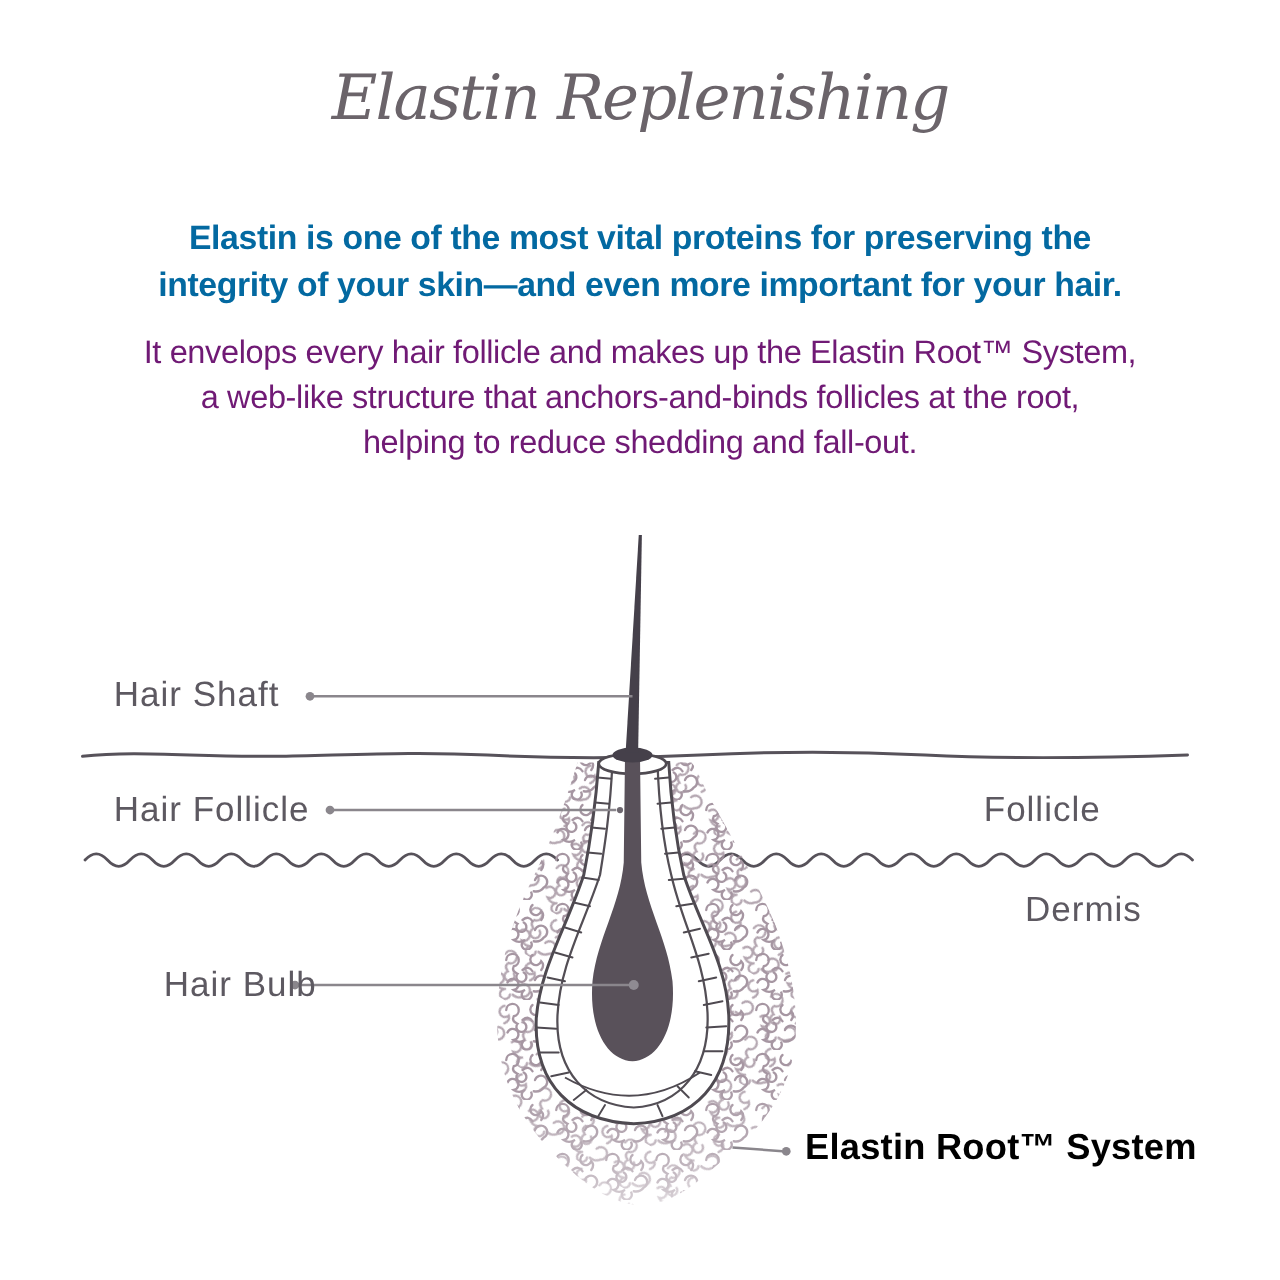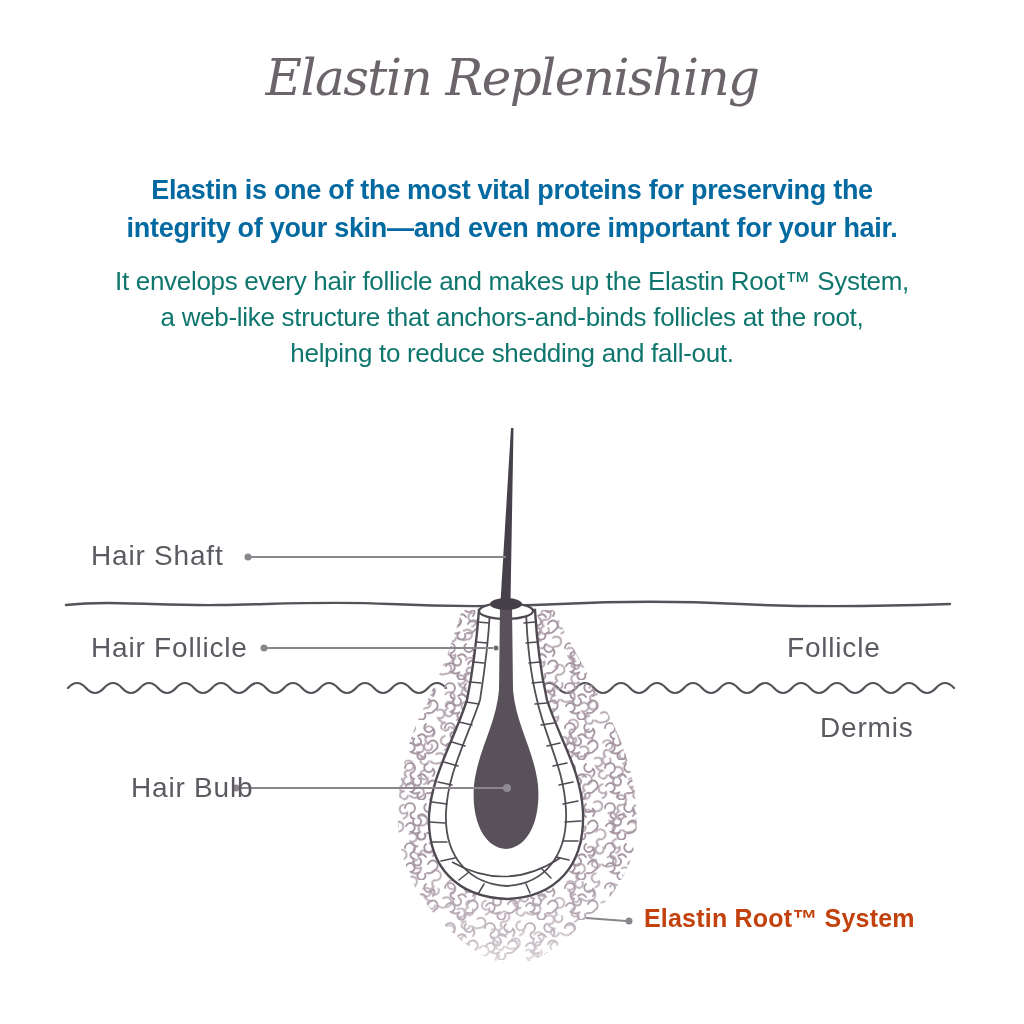--- a/index.html
+++ b/index.html
@@ -13,28 +13,28 @@
     position:absolute;top:50px;left:0;width:100%;text-align:center;
     font-family:"DejaVu Serif",serif;font-style:italic;font-weight:400;
     font-size:50px;line-height:1.15;color:#6b646a;letter-spacing:-1.5px;margin:0;
   }
   .bold-copy{
     position:absolute;top:171px;left:0;width:100%;text-align:center;
     font-weight:bold;font-size:27px;line-height:38px;color:#0369a1;letter-spacing:-0.3px;
   }
   .body-copy{
     position:absolute;top:263px;left:0;width:100%;text-align:center;
-    font-weight:400;font-size:26px;line-height:36px;color:#0f766e;letter-spacing:-0.3px;
+    font-weight:400;font-size:26px;line-height:36px;color:#701a75;letter-spacing:-0.3px;
   }
   .copy-line{white-space:nowrap;}
   .dlabel{
     position:absolute;font-size:28px;color:#5d5961;letter-spacing:0.8px;
     white-space:nowrap;line-height:30px;
   }
-  .dlabel.bold{font-weight:bold;color:#c2410c;letter-spacing:0.2px;font-size:25px;}
+  .dlabel.bold{font-weight:bold;color:#000000;letter-spacing:0.2px;font-size:29px;}
 </style>
 </head>
 <body>
 
 <div class="stage">
 
   <svg id="diagram-svg" viewBox="0 0 1024 1024" aria-hidden="true">
     <defs>
       <pattern id="curlA" width="40" height="40" patternUnits="userSpaceOnUse">
         <g stroke="#a696a2" stroke-width="1.9" fill="none" stroke-linecap="round">

